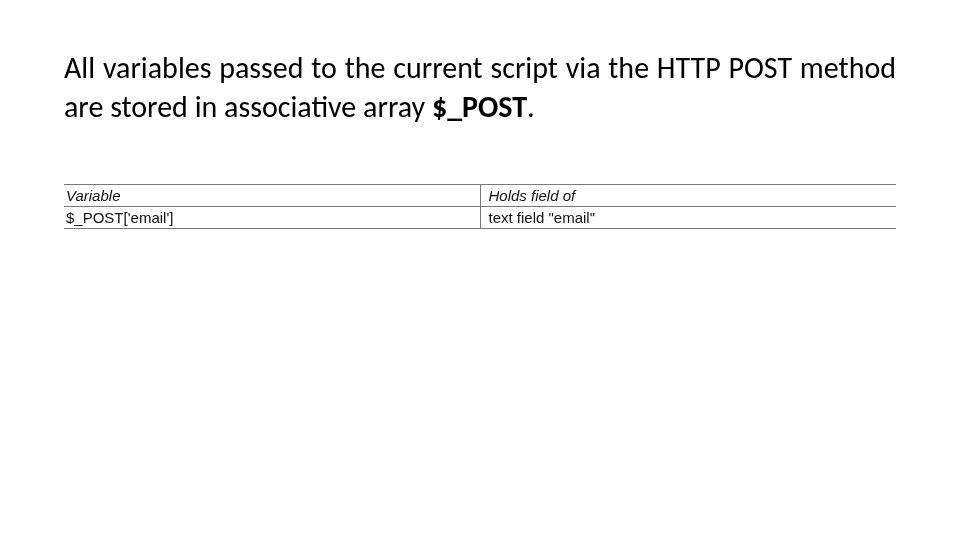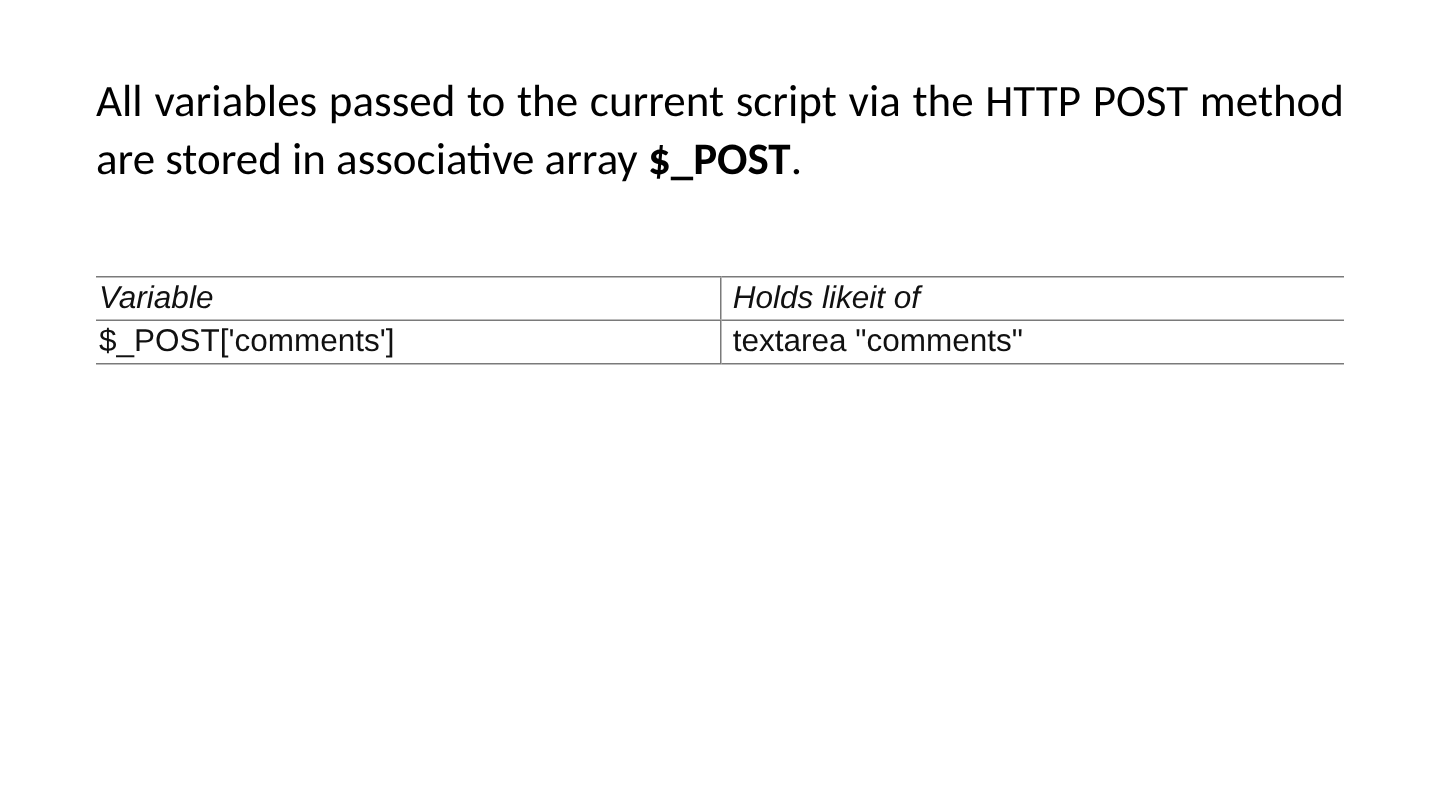--- a/index.html
+++ b/index.html
@@ -26,21 +26,21 @@
     margin-bottom: 58px;
     margin-top: 32px;
   }
   .intro .bold {
     font-weight: 700;
   }
   .tbl {
     width: 100%;
     border-collapse: collapse;
     font-family: "Verdana", "Segoe UI", Arial, sans-serif;
-    font-size: 21px;
+    font-size: 15px;
     color: #111111;
   }
   .tbl th, .tbl td {
     border-top: 1px solid #7a7a7a;
     border-bottom: 1px solid #7a7a7a;
     border-left: none;
     border-right: none;
     padding: 2px 6px 2px 2px;
     text-align: left;
     font-weight: 400;
@@ -65,24 +65,24 @@
   </p>
 
   <table class="tbl">
     <colgroup>
         <col class="c1">
         <col class="c2">
       </colgroup>
     <thead>
       <tr>
         <th>Variable</th>
-        <th class="colsep">Holds likeit of</th>
+        <th class="colsep">Holds field of</th>
       </tr>
     </thead>
     <tbody>
       <tr>
-        <td>$_POST['comments']</td>
-        <td class="colsep">textarea "comments"</td>
+        <td>$_POST['email']</td>
+        <td class="colsep">text field "email"</td>
       </tr>
     </tbody>
   </table>
 
 </div>
 
 </body></html>

